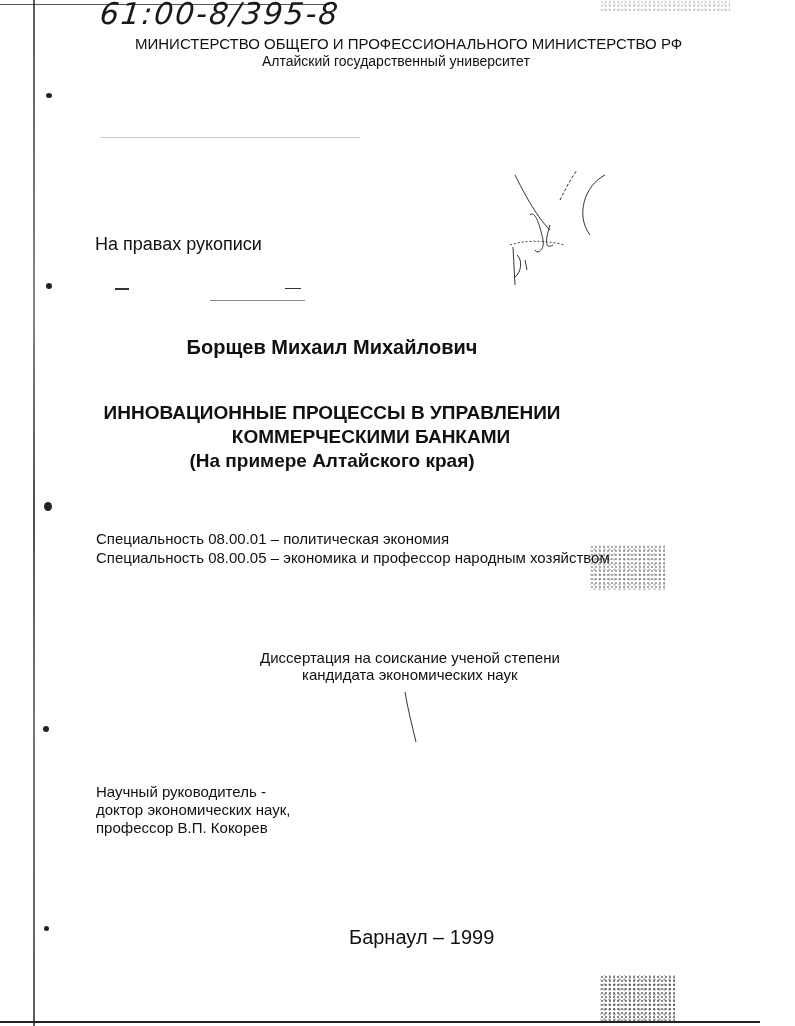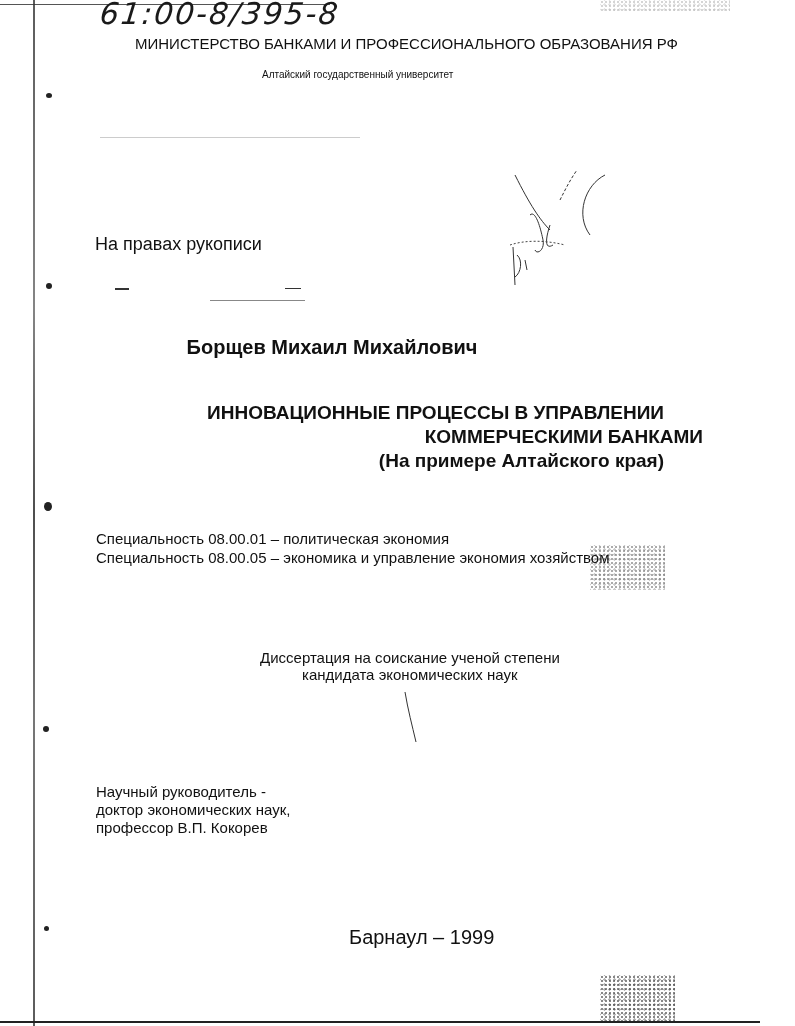--- a/index.html
+++ b/index.html
@@ -8,21 +8,21 @@
       font-family: "Liberation Sans", sans-serif; color: #111;
     }
     .abs { position: absolute; }
     .center { left: 0; width: 664px; text-align: center; }
     .txt { font-size: 15px; line-height: 18px; white-space: nowrap; }
     .hand {
       font-family: "DejaVu Sans", sans-serif; font-style: italic;
       font-size: 30px; letter-spacing: 2px; color: #1a1a1a;
       transform: skewX(-6deg); font-weight: normal;
     }
-    .title { font-size: 19px; line-height: 22px; font-weight: bold; text-align: right; }
+    .title { font-size: 19px; line-height: 22px; font-weight: bold; }
     .author { font-size: 20px; font-weight: bold; }
     .left-rule {
       position: absolute; left: 33px; top: 0; width: 2px; height: 1026px;
       background: linear-gradient(#333, #666 30%, #222 50%, #555 70%, #333);
       opacity: 0.8;
     }
     .bottom-rule {
       position: absolute; left: 0; top: 1021px; width: 760px; height: 2px; background: #222;
     }
     .top-rule {
@@ -42,22 +42,22 @@
 <body>
 
 <div>
 
   <div class="top-rule"></div>
   <div class="left-rule"></div>
   <div class="bottom-rule"></div>
 
   <div class="abs hand" style="left:100px; top:-4px;">61:00-8/395-8</div>
 
-  <div class="abs txt" style="left:135px; top:35px; font-size:15px;">МИНИСТЕРСТВО БАНКАМИ И ПРОФЕССИОНАЛЬНОГО ОБРАЗОВАНИЯ РФ</div>
-  <div class="abs txt" style="left:262px; top:66px; font-size:10px;">Алтайский  государственный университет</div>
+  <div class="abs txt" style="left:135px; top:35px; font-size:15px;">МИНИСТЕРСТВО ОБЩЕГО И ПРОФЕССИОНАЛЬНОГО МИНИСТЕРСТВО РФ</div>
+  <div class="abs txt" style="left:262px; top:52px; font-size:14px;">Алтайский  государственный университет</div>
 
   <div class="speck" style="left:46px; top:93px; width:6px; height:5px;"></div>
   <div class="speck" style="left:46px; top:283px; width:6px; height:6px;"></div>
   <div class="speck" style="left:44px; top:502px; width:8px; height:9px;"></div>
   <div class="speck" style="left:43px; top:726px; width:6px; height:6px;"></div>
   <div class="speck" style="left:44px; top:926px; width:5px; height:5px;"></div>
   <div class="dash" style="left:115px; top:288px; width:14px;"></div>
   <div class="dash" style="left:285px; top:288px; width:16px; height:1px;"></div>
   <div class="dash" style="left:210px; top:300px; width:95px; height:1px; background:#888;"></div>
   <div class="dash" style="left:100px; top:137px; width:260px; height:1px; background:#ccc;"></div>
@@ -76,21 +76,21 @@
 
   <div class="abs txt" style="left:95px; top:235px; font-size:18px;">На правах рукописи</div>
 
   <div class="abs center author" style="top:336px;">Борщев Михаил Михайлович</div>
 
   <div class="abs center title" style="top:402px;">ИННОВАЦИОННЫЕ ПРОЦЕССЫ В УПРАВЛЕНИИ</div>
   <div class="abs center title" style="top:426px;margin-left:39px;">КОММЕРЧЕСКИМИ БАНКАМИ</div>
   <div class="abs center title" style="top:450px;">(На примере Алтайского края)</div>
 
   <div class="abs txt" style="left:96px; top:530px;">Специальность 08.00.01 – политическая экономия</div>
-  <div class="abs txt" style="left:96px; top:549px;">Специальность 08.00.05 – экономика и управление экономия хозяйством</div>
+  <div class="abs txt" style="left:96px; top:549px;">Специальность 08.00.05 – экономика и профессор народным хозяйством</div>
   <div class="noise" style="left:590px; top:545px; width:75px; height:45px;"></div>
 
   <div class="abs txt" style="left:260px; top:649px;">Диссертация на соискание ученой степени</div>
   <div class="abs txt" style="left:302px; top:666px;">кандидата экономических наук</div>
   <svg class="abs" style="left:400px; top:690px;" width="20" height="55" viewBox="0 0 20 55">
     <path d="M5 2 C 8 20, 12 35, 16 52" stroke="#333" stroke-width="1" fill="none"></path>
   </svg>
 
   <div class="abs txt" style="left:96px; top:783px;">Научный руководитель -</div>
   <div class="abs txt" style="left:96px; top:801px;">доктор экономических наук,</div>

